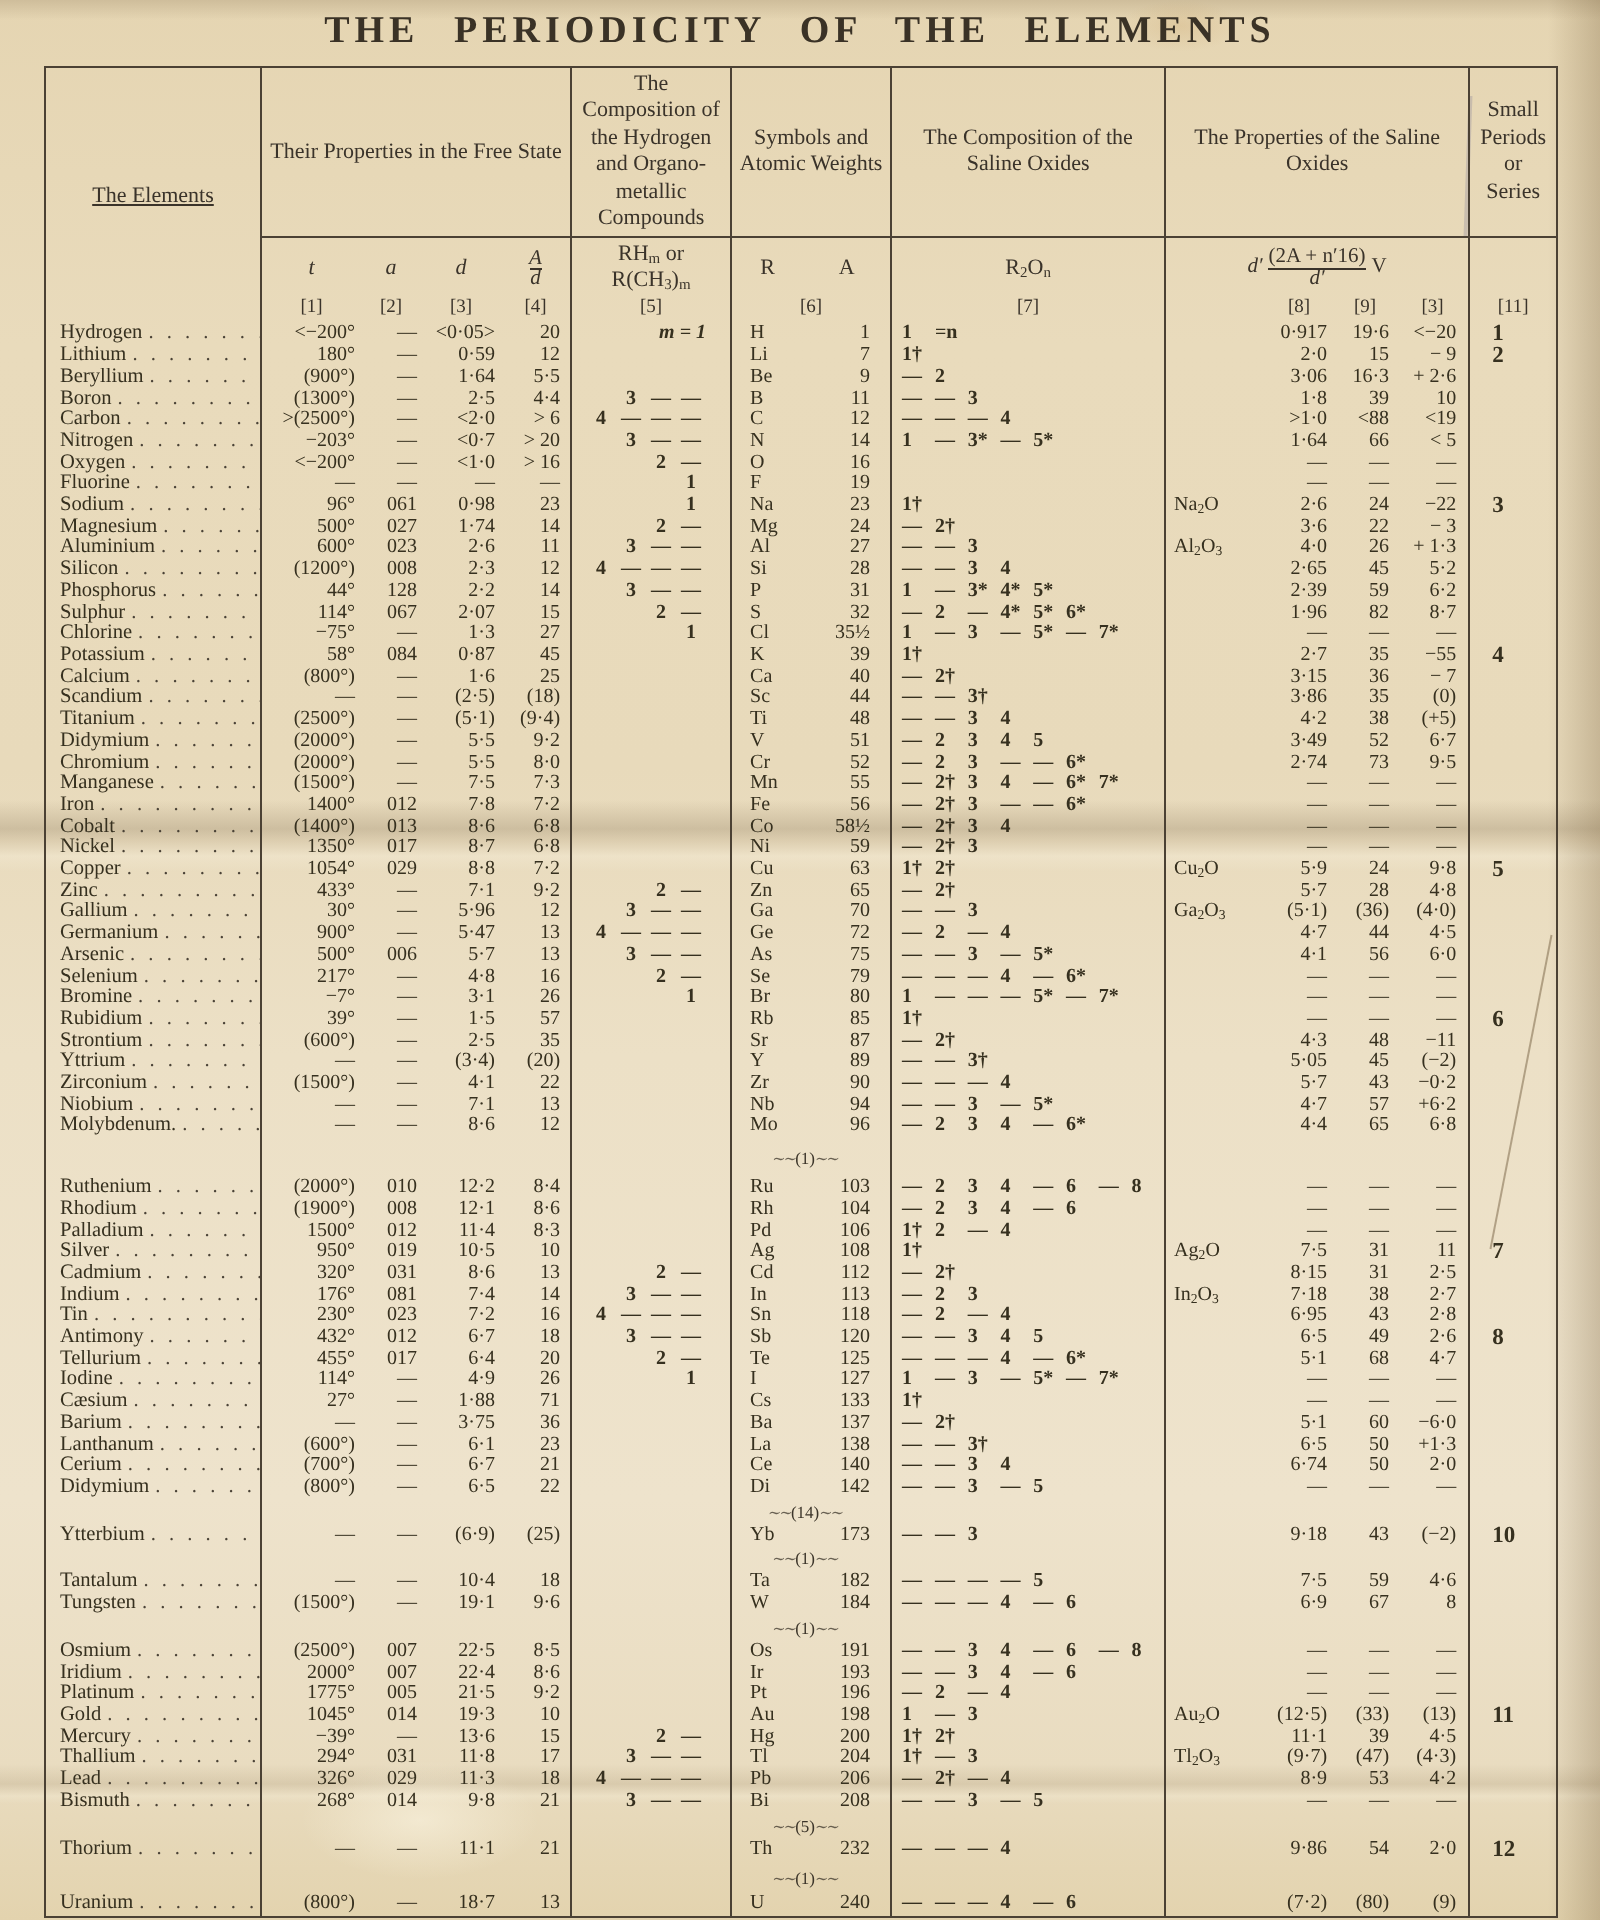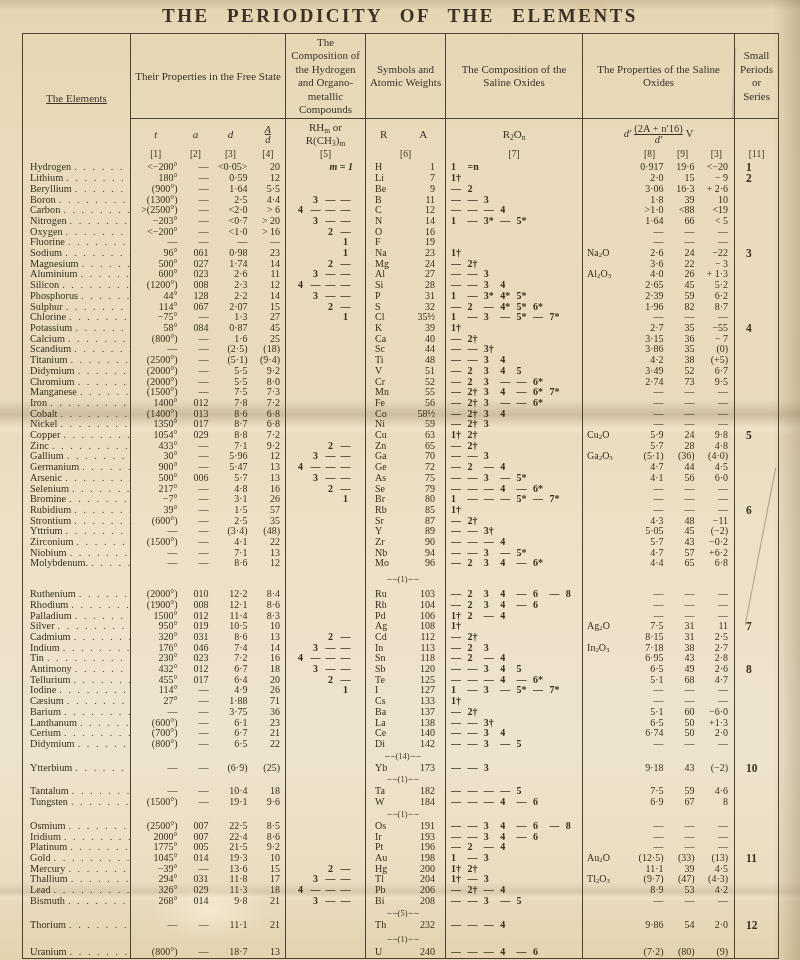--- a/index.html
+++ b/index.html
@@ -868,21 +868,21 @@
         <tr>
           <td class="name bR">
             <div class="nmflex">
               <span class="nm">Yttrium</span>
               <span class="ld">. . . . . . . . . .</span>
             </div>
           </td>
           <td class="t">—</td>
           <td class="a">—</td>
           <td class="d">(3·4)</td>
-          <td class="ad bR">(48)</td>
+          <td class="ad bR">(20)</td>
           <td class="rh bR"></td>
           <td class="sym">Y</td>
           <td class="wt bR">89</td>
           <td class="comp bR"><span class="slot">—</span><span class="slot">—</span><span class="slot">3†</span></td>
           <td class="oxf"></td>
           <td class="d8">5·05</td>
           <td class="v9">45</td>
           <td class="e10 bR">(−2)</td>
           <td class="ser"></td>
         </tr>
@@ -1064,21 +1064,21 @@
           <td class="ser"></td>
         </tr>
         <tr>
           <td class="name bR">
             <div class="nmflex">
               <span class="nm">Indium</span>
               <span class="ld">. . . . . . . . . .</span>
             </div>
           </td>
           <td class="t">176°</td>
-          <td class="a">046</td>
+          <td class="a">081</td>
           <td class="d">7·4</td>
           <td class="ad bR">14</td>
           <td class="rh bR"><span class="rslot">3</span><span class="rslot">—</span><span class="rslot">—</span></td>
           <td class="sym">In</td>
           <td class="wt bR">113</td>
           <td class="comp bR"><span class="slot">—</span><span class="slot">2</span><span class="slot">3</span></td>
           <td class="oxf">In<sub>2</sub>O<sub>3</sub></td>
           <td class="d8">7·18</td>
           <td class="v9">38</td>
           <td class="e10 bR">2·7</td>

